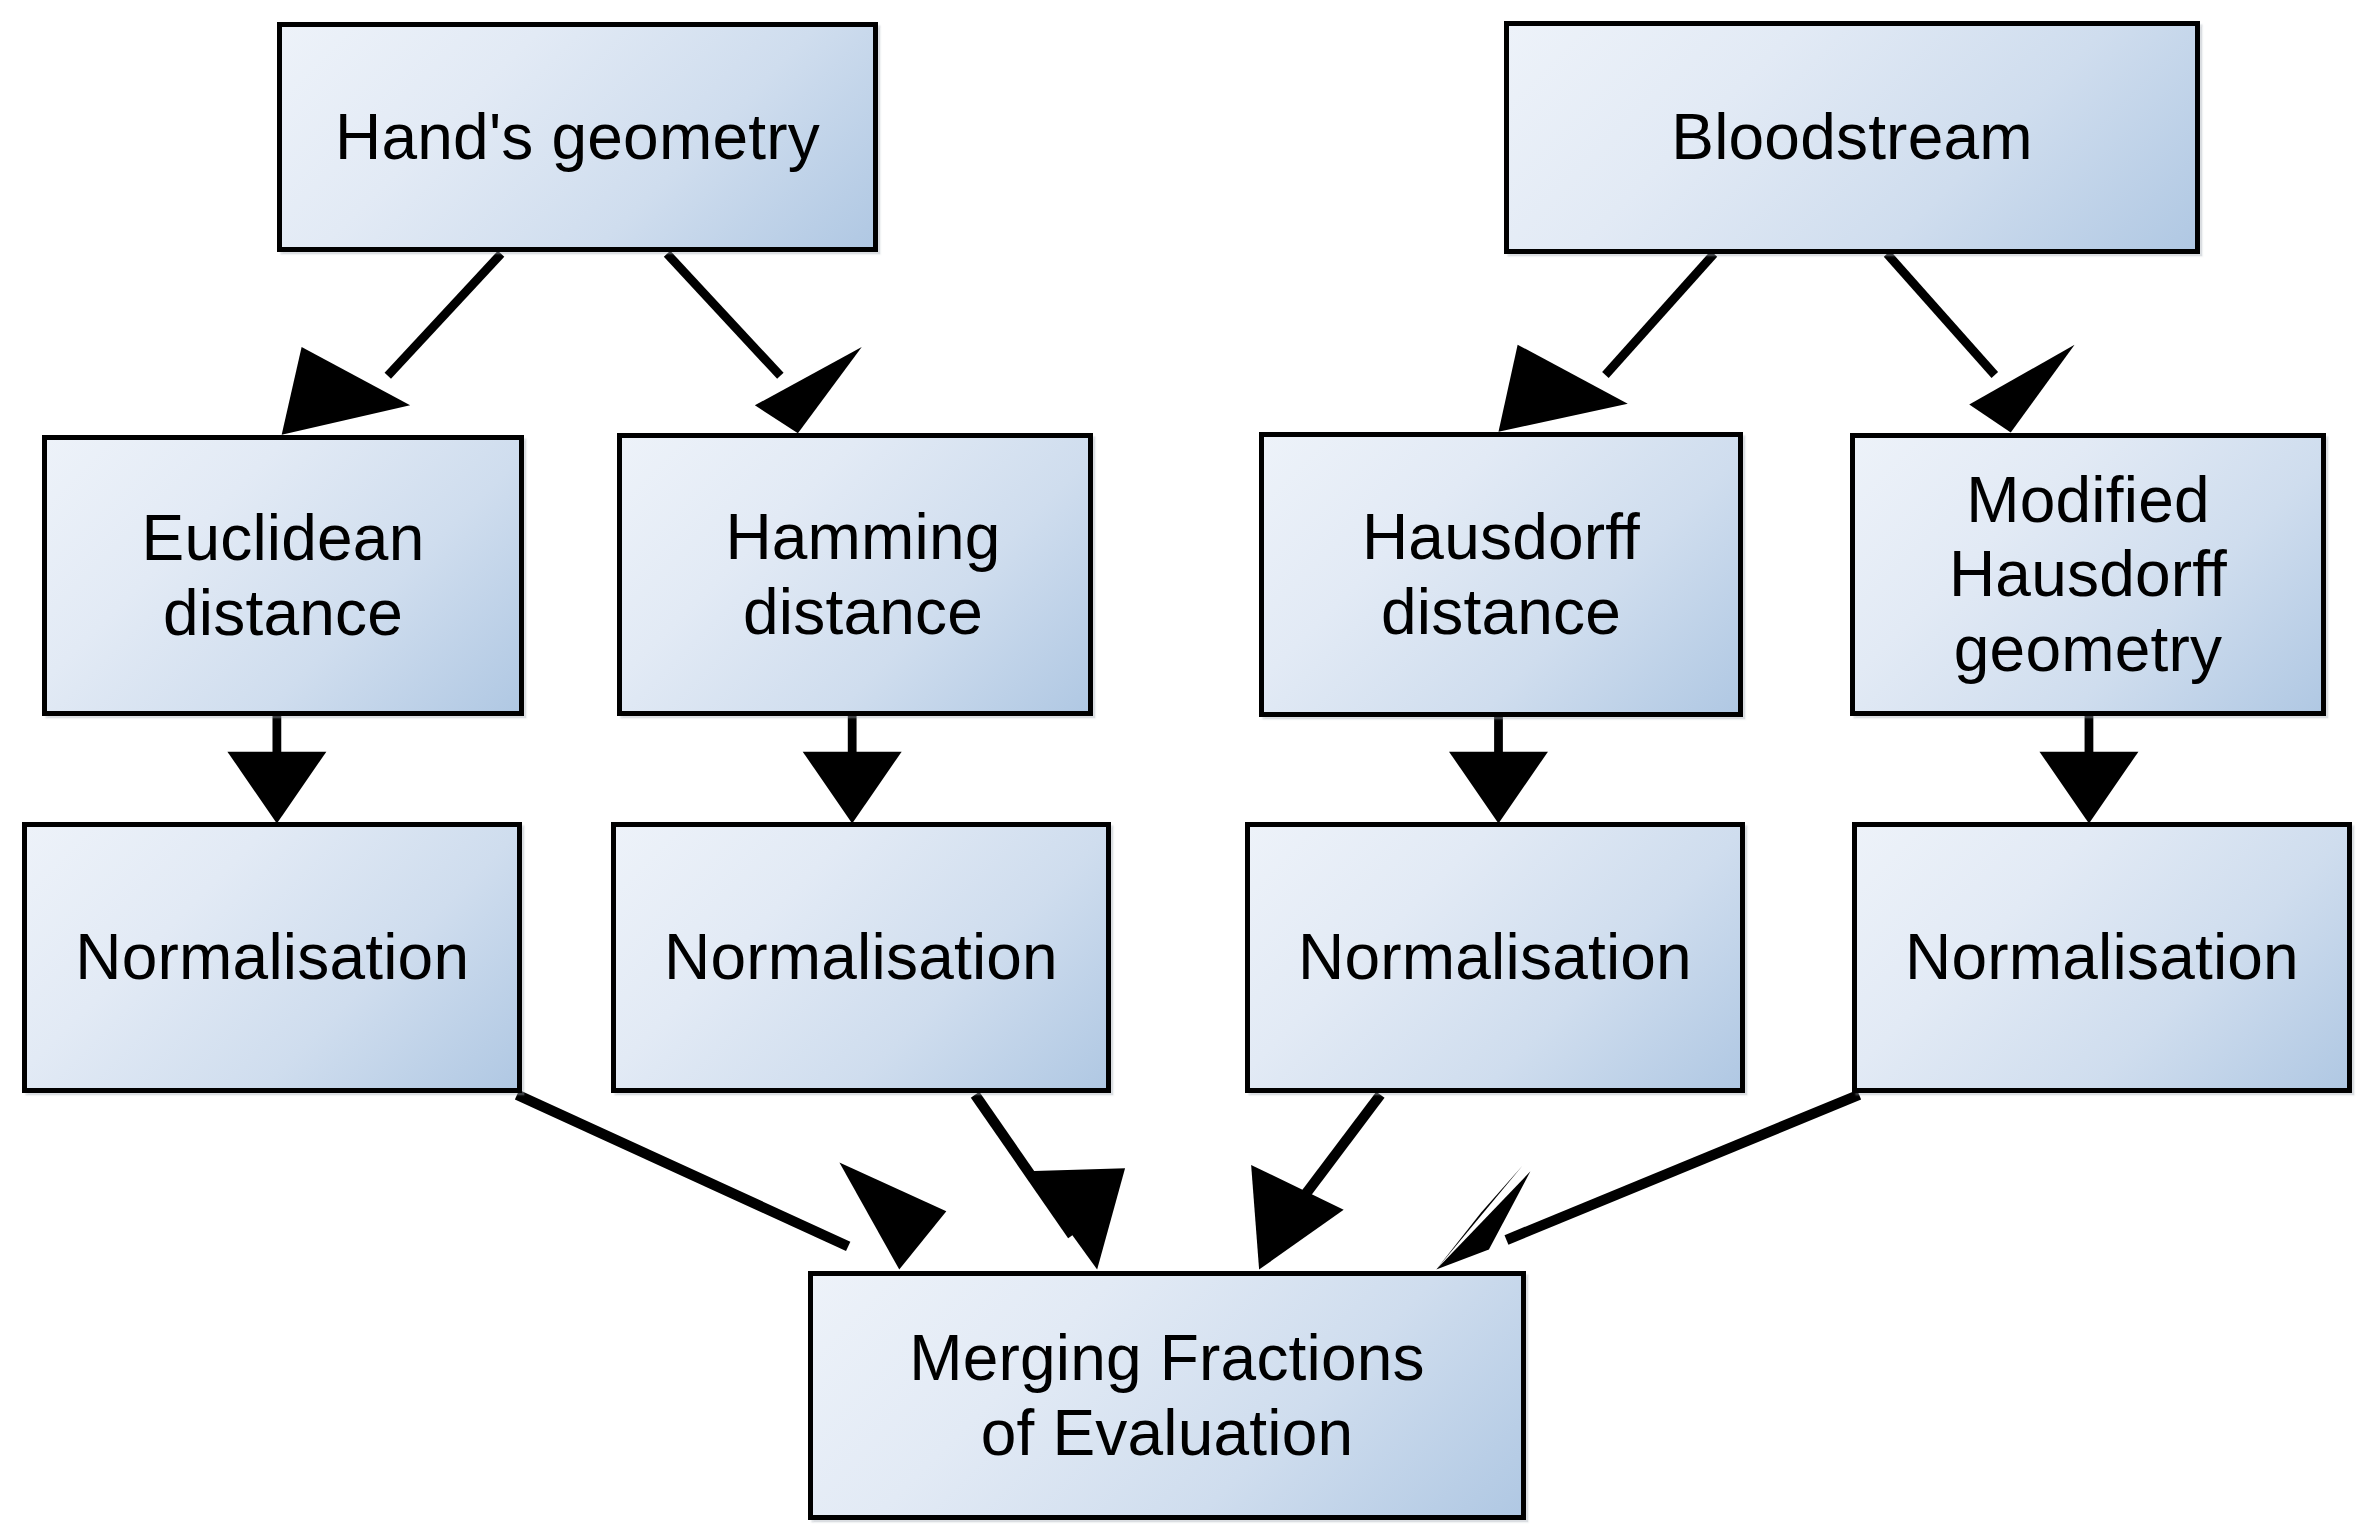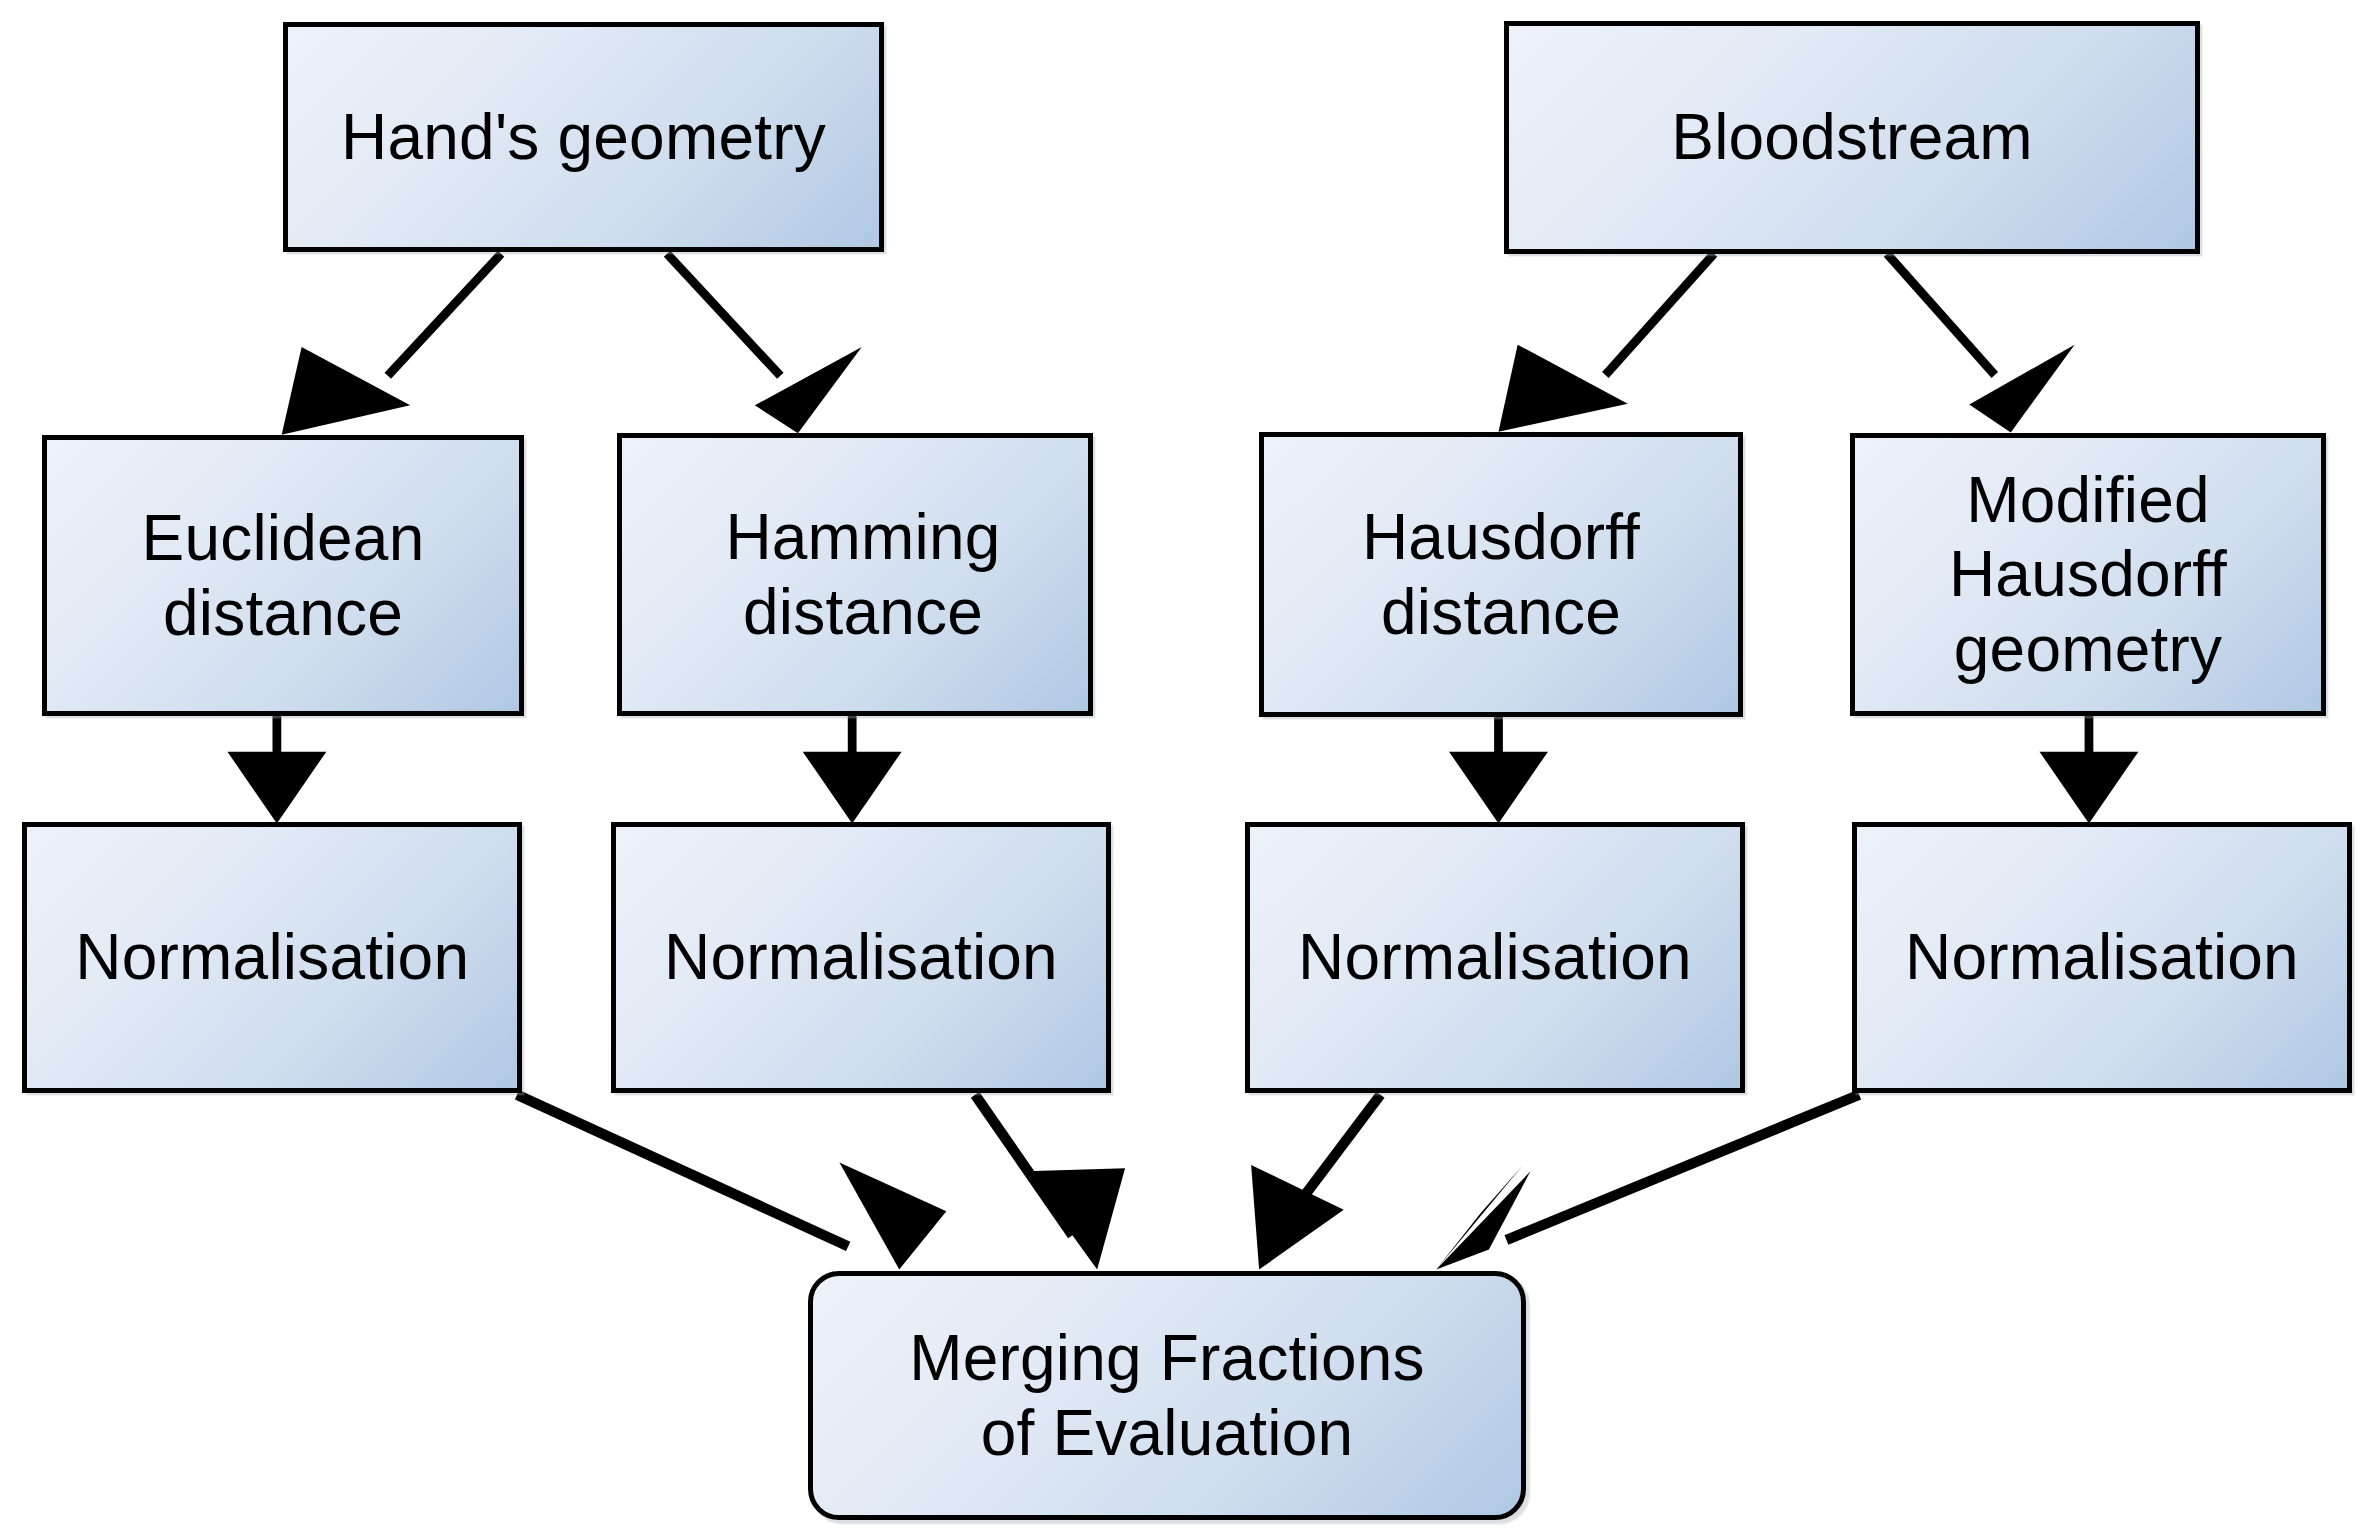--- a/index.html
+++ b/index.html
@@ -40,21 +40,21 @@
     font-family: "Liberation Sans", sans-serif;
     font-weight: 400;
     line-height: 1.16;
     z-index: 2;
     white-space: pre-line;
     letter-spacing: 0.2px;
   }
   .node.lvl1 { font-size: 64px; }
   .node.lvl2 { font-size: 64px; }
   .node.lvl3 { font-size: 64px; }
-  .node.lvl4 { font-size: 64px; border-radius: 31px; }
+  .node.lvl4 { font-size: 64px; }
 </style>
 </head>
 <body>
 
 <div id="canvas">
 
   <svg id="edges" viewBox="0 0 2979 1925" width="2377" height="1536" xmlns="http://www.w3.org/2000/svg">
 
     <g>
       <line x1="628" y1="318" x2="486" y2="471" stroke="#000000" stroke-width="11"></line>
@@ -111,21 +111,21 @@
       <polygon points="1578,1591 1568,1460 1684,1516" fill="#000000"></polygon>
     </g>
 
     <g>
       <line x1="2330" y1="1372" x2="1888" y2="1554" stroke="#000000" stroke-width="13"></line>
       <polygon points="1800,1591 1908,1461 1856,1520" fill="#000000"></polygon>
       <polygon points="1800,1591 1918,1468 1866,1566" fill="#000000"></polygon>
     </g>
   </svg>
 
-  <div class="node lvl1" style="left:283px; top:22.3px; width:601px; height:230px;">Hand's geometry</div>
+  <div class="node lvl1" style="left:277px; top:22.3px; width:601px; height:230px;">Hand's geometry</div>
 
   <div class="node lvl1" style="left:1504px; top:21px; width:696px; height:233px;">Bloodstream</div>
 
   <div class="node lvl2" style="left:42px; top:435px; width:482px; height:281px;">Euclidean
 distance</div>
 
   <div class="node lvl2" style="left:617px; top:433px; width:476px; height:283px;padding-left:16px;">Hamming
 distance</div>
 
   <div class="node lvl2" style="left:1259px; top:432px; width:484px; height:285px;">Hausdorff

